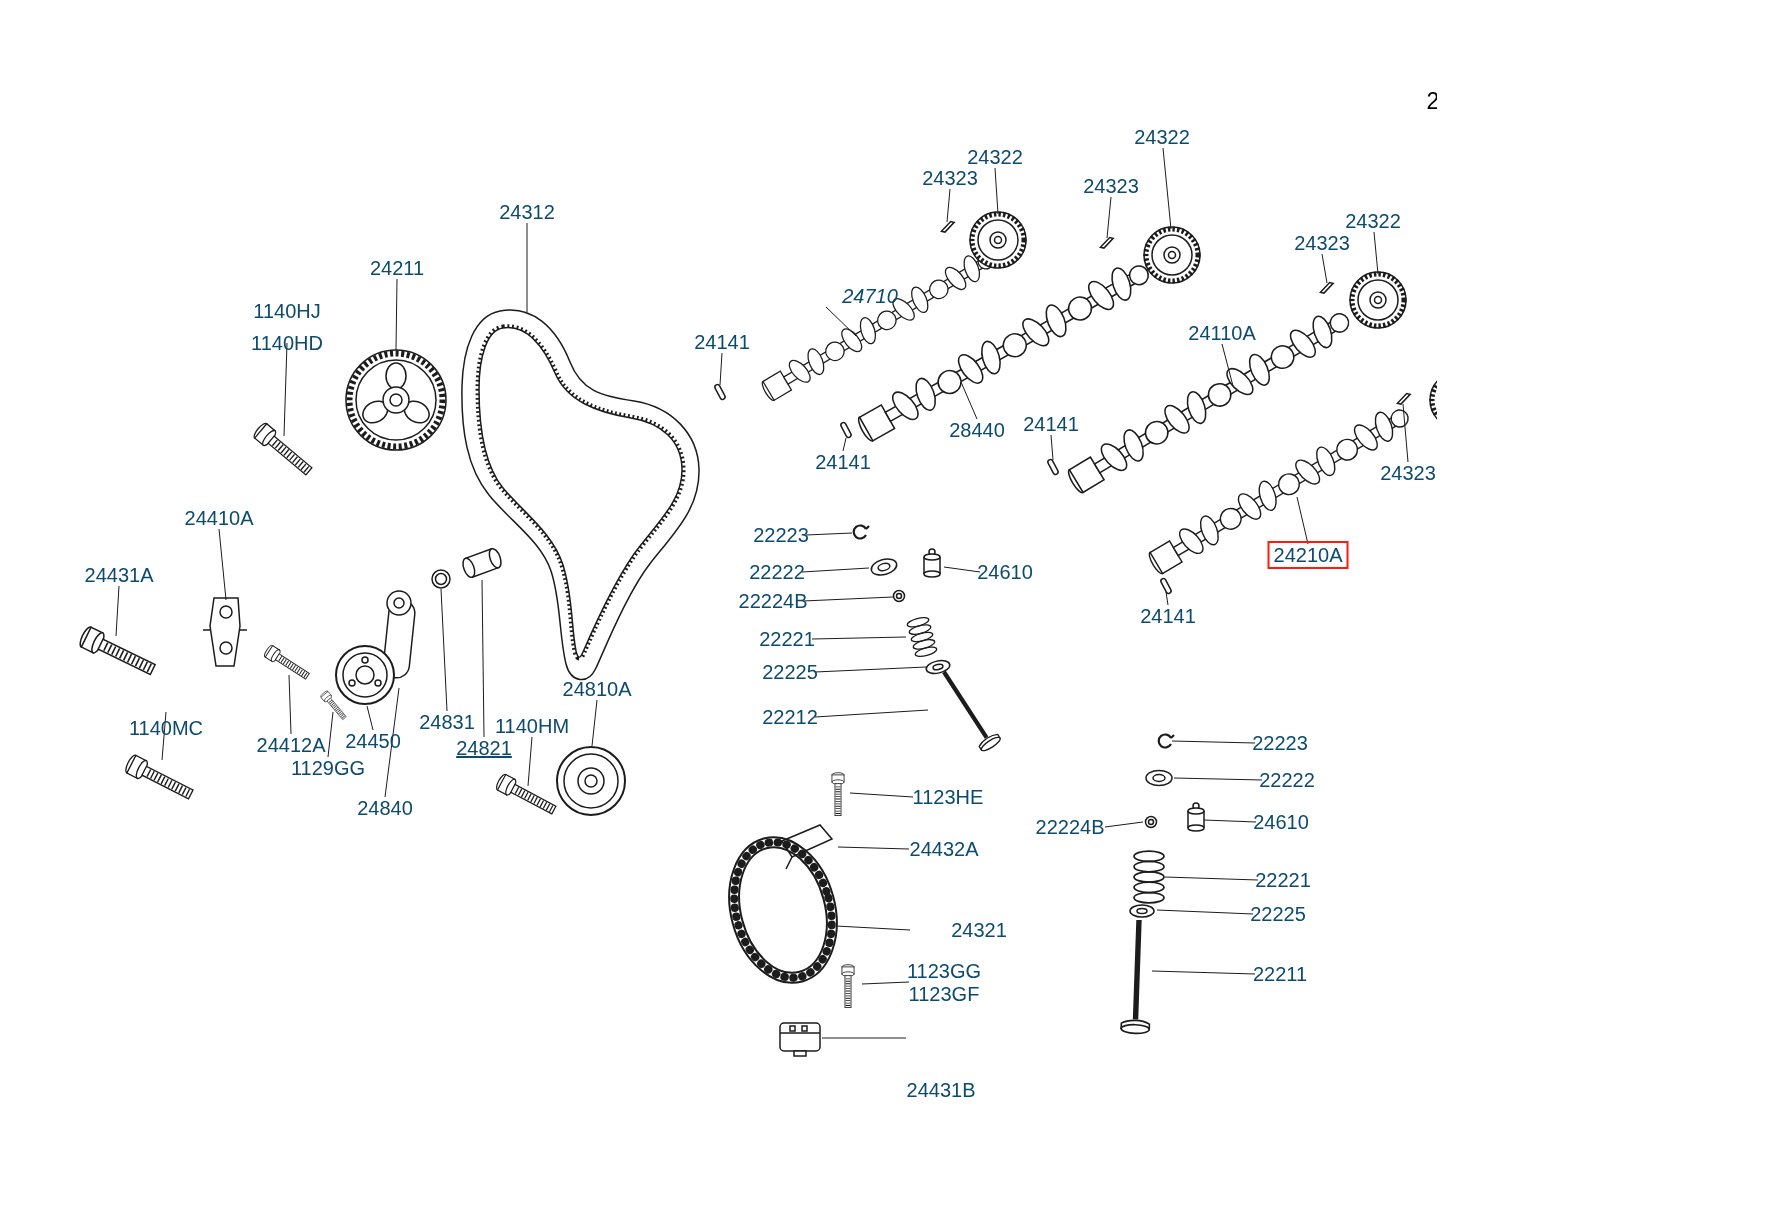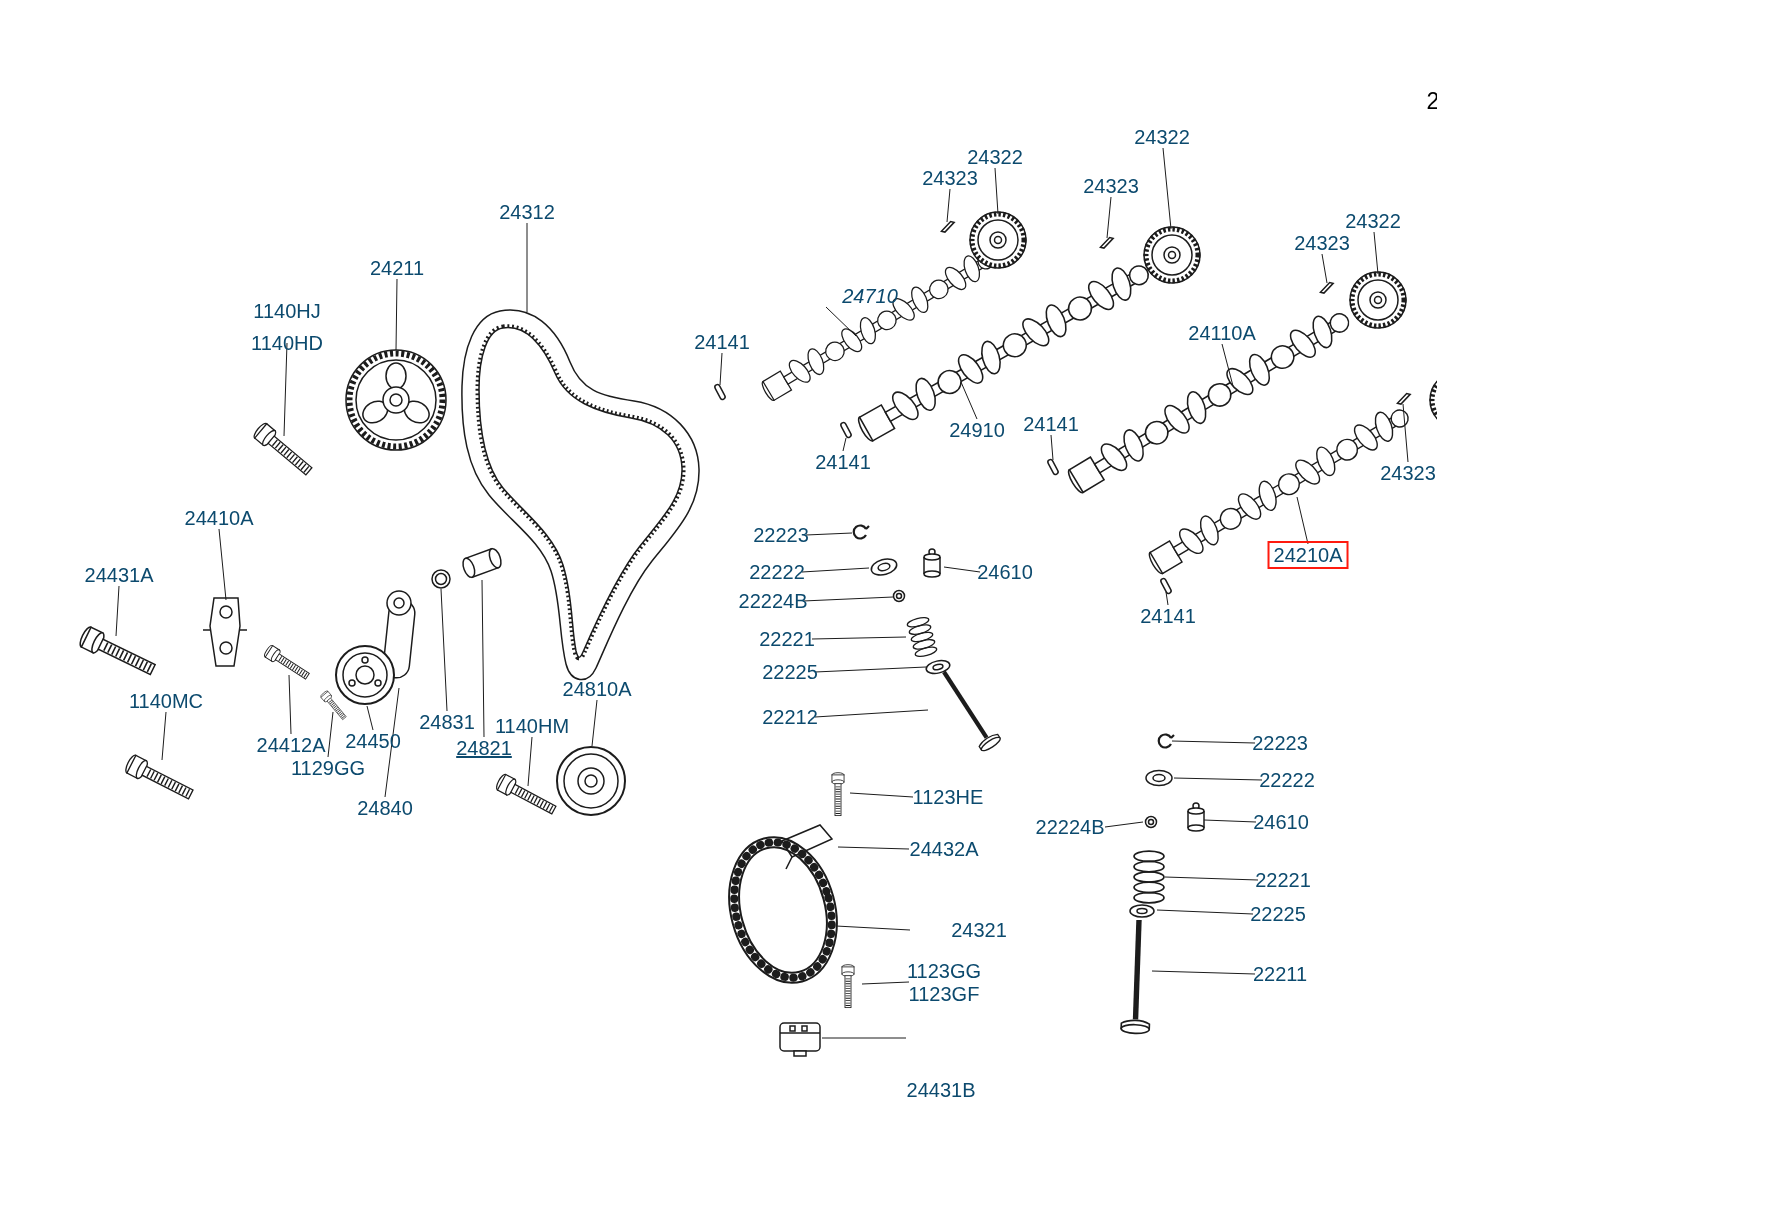--- a/index.html
+++ b/index.html
@@ -312,36 +312,36 @@
       <div class="part-label" style="left: 1111px; top: 186px;">24323</div>
       <div class="part-label" style="left: 1373px; top: 221px;">24322</div>
       <div class="part-label" style="left: 1322px; top: 243px;">24323</div>
       <div class="part-label" style="left: 527px; top: 212px;">24312</div>
       <div class="part-label" style="left: 397px; top: 268px;">24211</div>
       <div class="part-label" style="left: 287px; top: 311px;">1140HJ</div>
       <div class="part-label" style="left: 287px; top: 343px; text-align: right;">1140HD</div>
       <div class="part-label" style="left: 870px; top: 296px; font-style: italic;">24710</div>
       <div class="part-label" style="left: 722px; top: 342px;">24141</div>
       <div class="part-label" style="left: 1222px; top: 333px;">24110A</div>
-      <div class="part-label" style="left: 977px; top: 430px;">24910</div>
+      <div class="part-label" style="left: 977px; top: 430px;">28440</div>
       <div class="part-label" style="left: 1051px; top: 424px;">24141</div>
       <div class="part-label" style="left: 843px; top: 462px;">24141</div>
       <div class="part-label" style="left: 1408px; top: 473px;">24323</div>
       <div class="part-label" style="left: 1470px; top: 499px;">24322</div>
       <div class="part-label" style="left: 219px; top: 518px;">24410A</div>
       <div class="part-label" style="left: 781px; top: 535px;">22223</div>
       <div class="part-label" style="left: 119px; top: 575px;">24431A</div>
       <div class="part-label" style="left: 777px; top: 572px;">22222</div>
       <div class="part-label" style="left: 1005px; top: 572px;">24610</div>
       <div class="part-label" style="left: 773px; top: 601px;">22224B</div>
       <div class="part-label highlighted" style="left: 1308px; top: 555px; border-color: rgb(255, 26, 14);">24210A</div>
       <div class="part-label" style="left: 787px; top: 639px;">22221</div>
       <div class="part-label" style="left: 1168px; top: 616px;">24141</div>
       <div class="part-label" style="left: 790px; top: 672px;">22225</div>
-      <div class="part-label" style="left: 166px; top: 701px;">1140MC</div>
+      <div class="part-label" style="left: 166px; top: 728px;">1140MC</div>
       <div class="part-label" style="left: 790px; top: 717px;">22212</div>
       <div class="part-label" style="left: 597px; top: 689px;">24810A</div>
       <div class="part-label" style="left: 447px; top: 722px;">24831</div>
       <div class="part-label" style="left: 532px; top: 726px;">1140HM</div>
       <div class="part-label" style="left: 291px; top: 745px;">24412A</div>
       <div class="part-label" style="left: 373px; top: 741px;">24450</div>
       <div class="part-label" style="left: 484px; top: 748px; text-decoration: underline;">24821</div>
       <div class="part-label" style="left: 328px; top: 768px;">1129GG</div>
       <div class="part-label" style="left: 1280px; top: 743px;">22223</div>
       <div class="part-label" style="left: 1287px; top: 780px;">22222</div>

